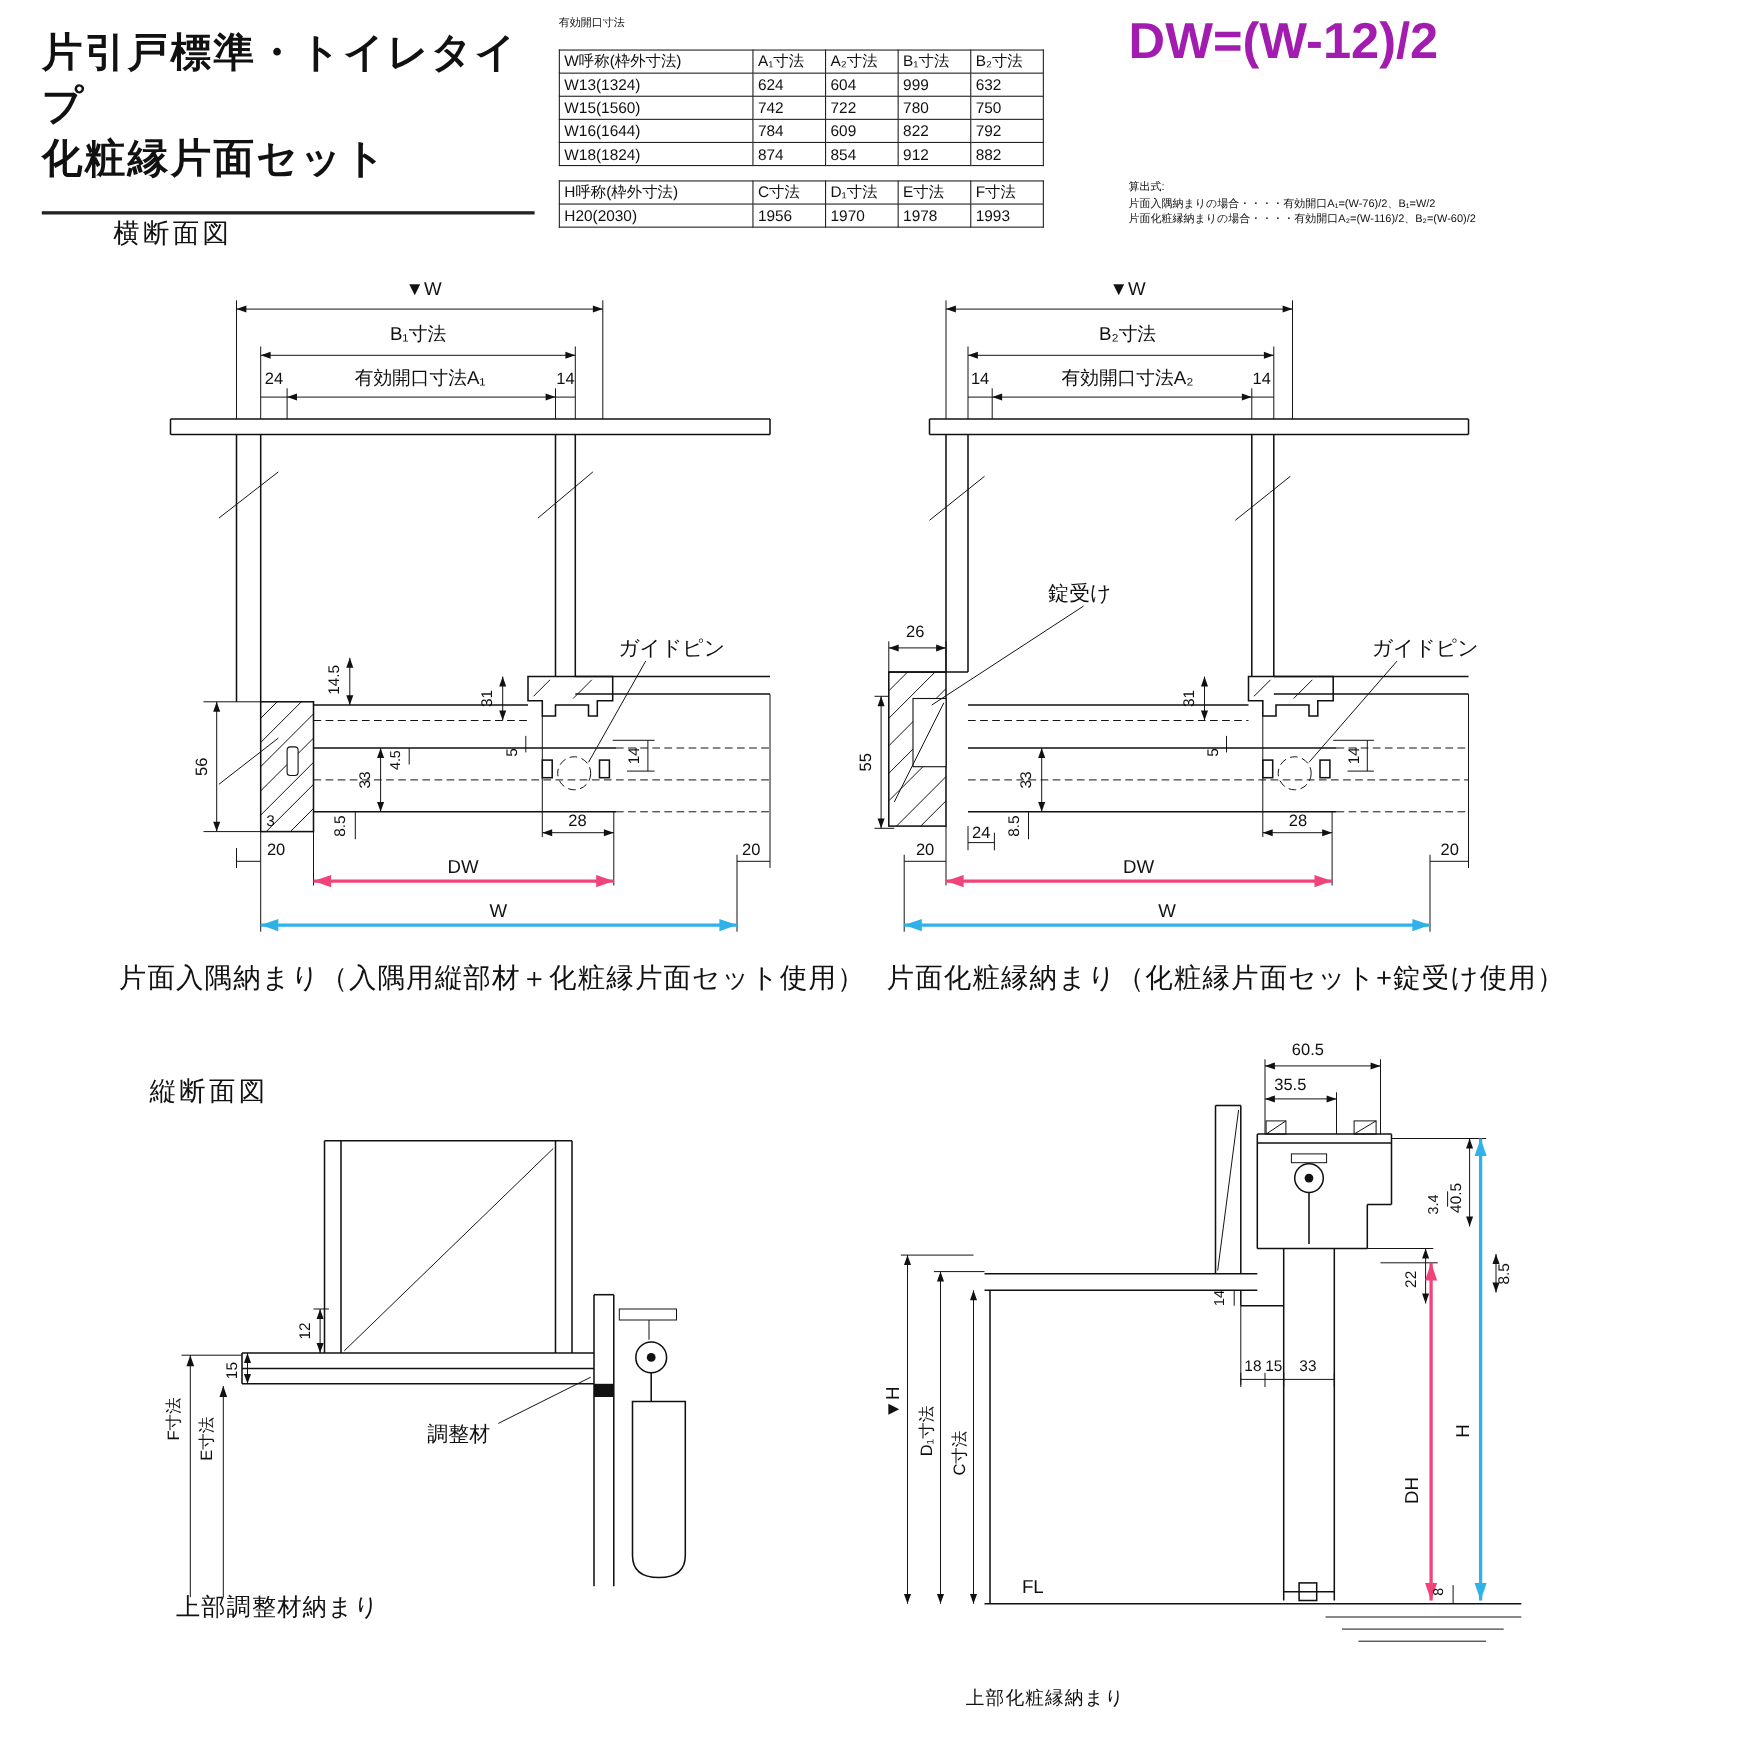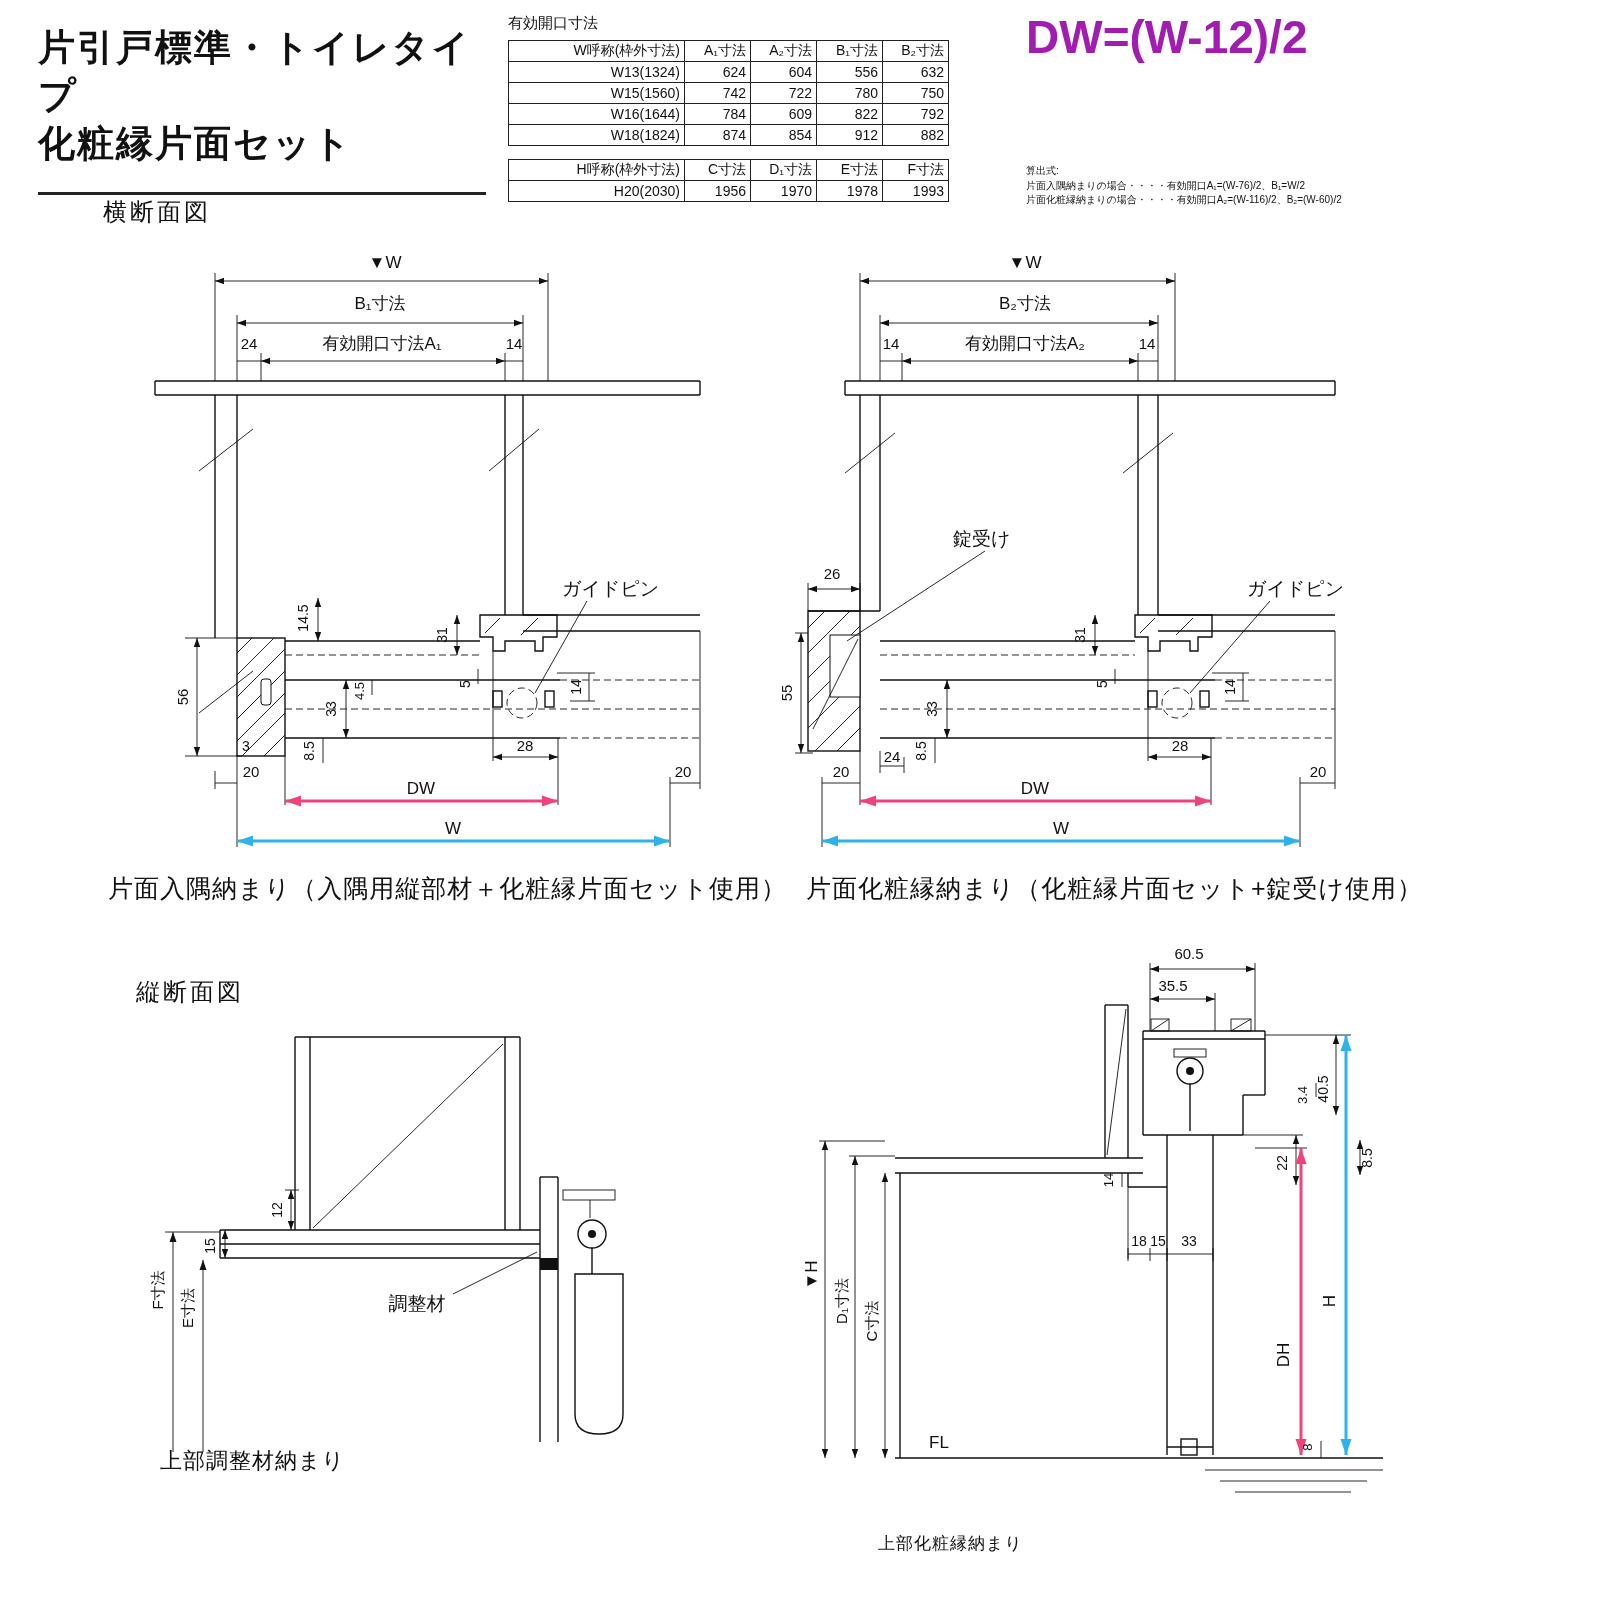--- a/index.html
+++ b/index.html
@@ -3,23 +3,23 @@
 <meta charset="utf-8">
 <style>
   *{margin:0;padding:0;box-sizing:border-box}
   html,body{background:#fff}
   body{width:1600px;height:1600px;position:relative;overflow:hidden;
        font-family:"Liberation Sans","DejaVu Sans",sans-serif;color:#111}
   .abs{position:absolute}
   .title{left:38px;top:24px;font-size:37px;font-weight:bold;line-height:1.3;
          letter-spacing:2px;padding-bottom:24px;border-bottom:3px solid #222;width:448px}
   .tblwrap{left:508px;top:14px}
-  .tbl-caption{font-size:15px;margin-bottom:7px}
+  .tbl-caption{font-size:10px;margin-bottom:17px}
   table{border-collapse:collapse;font-size:14px}
-  td,th{border:1.4px solid #222;text-align:right;padding:0 4px;height:21px;
+  td,th{border:1.4px solid #222;text-align:left;padding:0 4px;height:21px;
         font-weight:normal;white-space:nowrap}
   .c0{width:176px}.cn{width:66px}
   .tbl2{margin-top:13px}
   .formulas{left:1026px;top:8px;font-size:46px;font-weight:bold;line-height:1.3;color:#a21caf}
   .calc{left:1026px;top:164px;font-size:10px;line-height:1.45}
   .seclabel{font-size:24px;letter-spacing:3px}
   .cap{font-size:25px;letter-spacing:1px}
   svg.diag{position:absolute;overflow:visible}
   svg text{font-family:"Liberation Sans","DejaVu Sans",sans-serif;fill:#111}
   .ln{stroke:#111;stroke-width:1.4;fill:none}
@@ -51,21 +51,21 @@
       <th class="c0">W呼称(枠外寸法)</th>
       <th class="cn">A₁寸法</th>
       <th class="cn">A₂寸法</th>
       <th class="cn">B₁寸法</th>
       <th class="cn">B₂寸法</th>
     </tr>
     <tr>
       <td>W13(1324)</td>
       <td>624</td>
       <td>604</td>
-      <td>556</td>
+      <td>999</td>
       <td>632</td>
     </tr>
     <tr>
       <td>W15(1560)</td>
       <td>742</td>
       <td>722</td>
       <td>780</td>
       <td>750</td>
     </tr>
     <tr>

